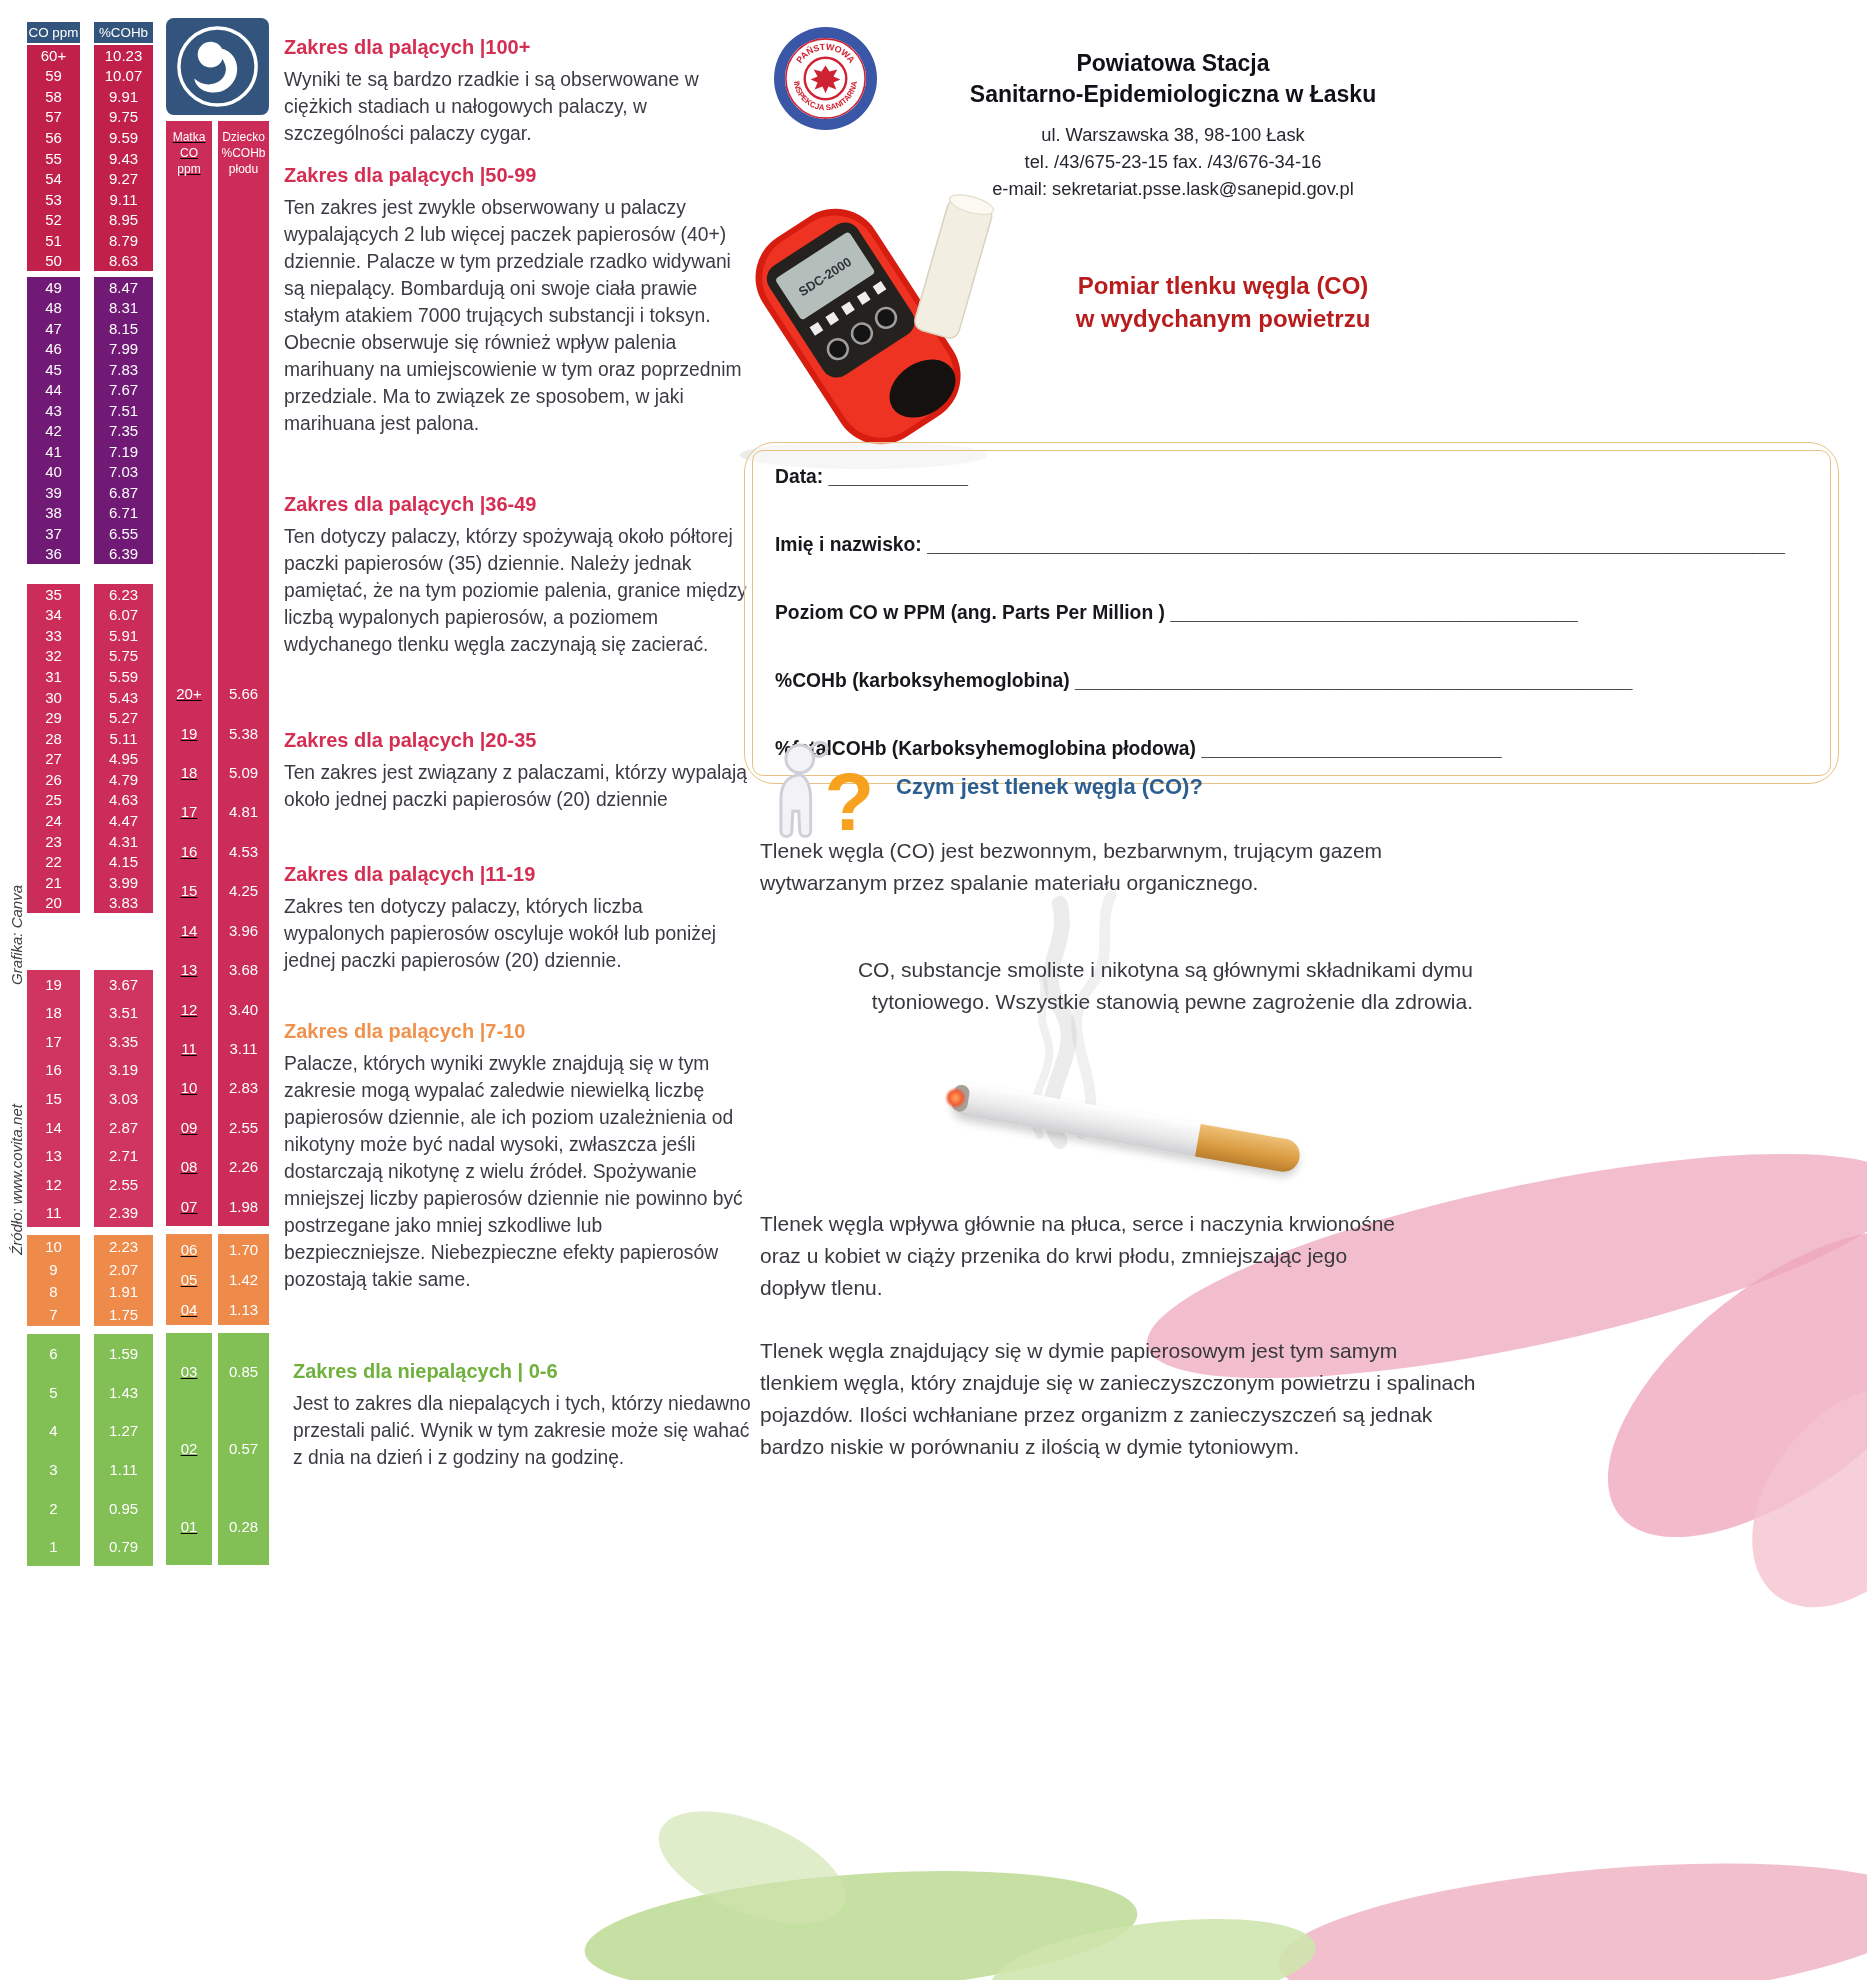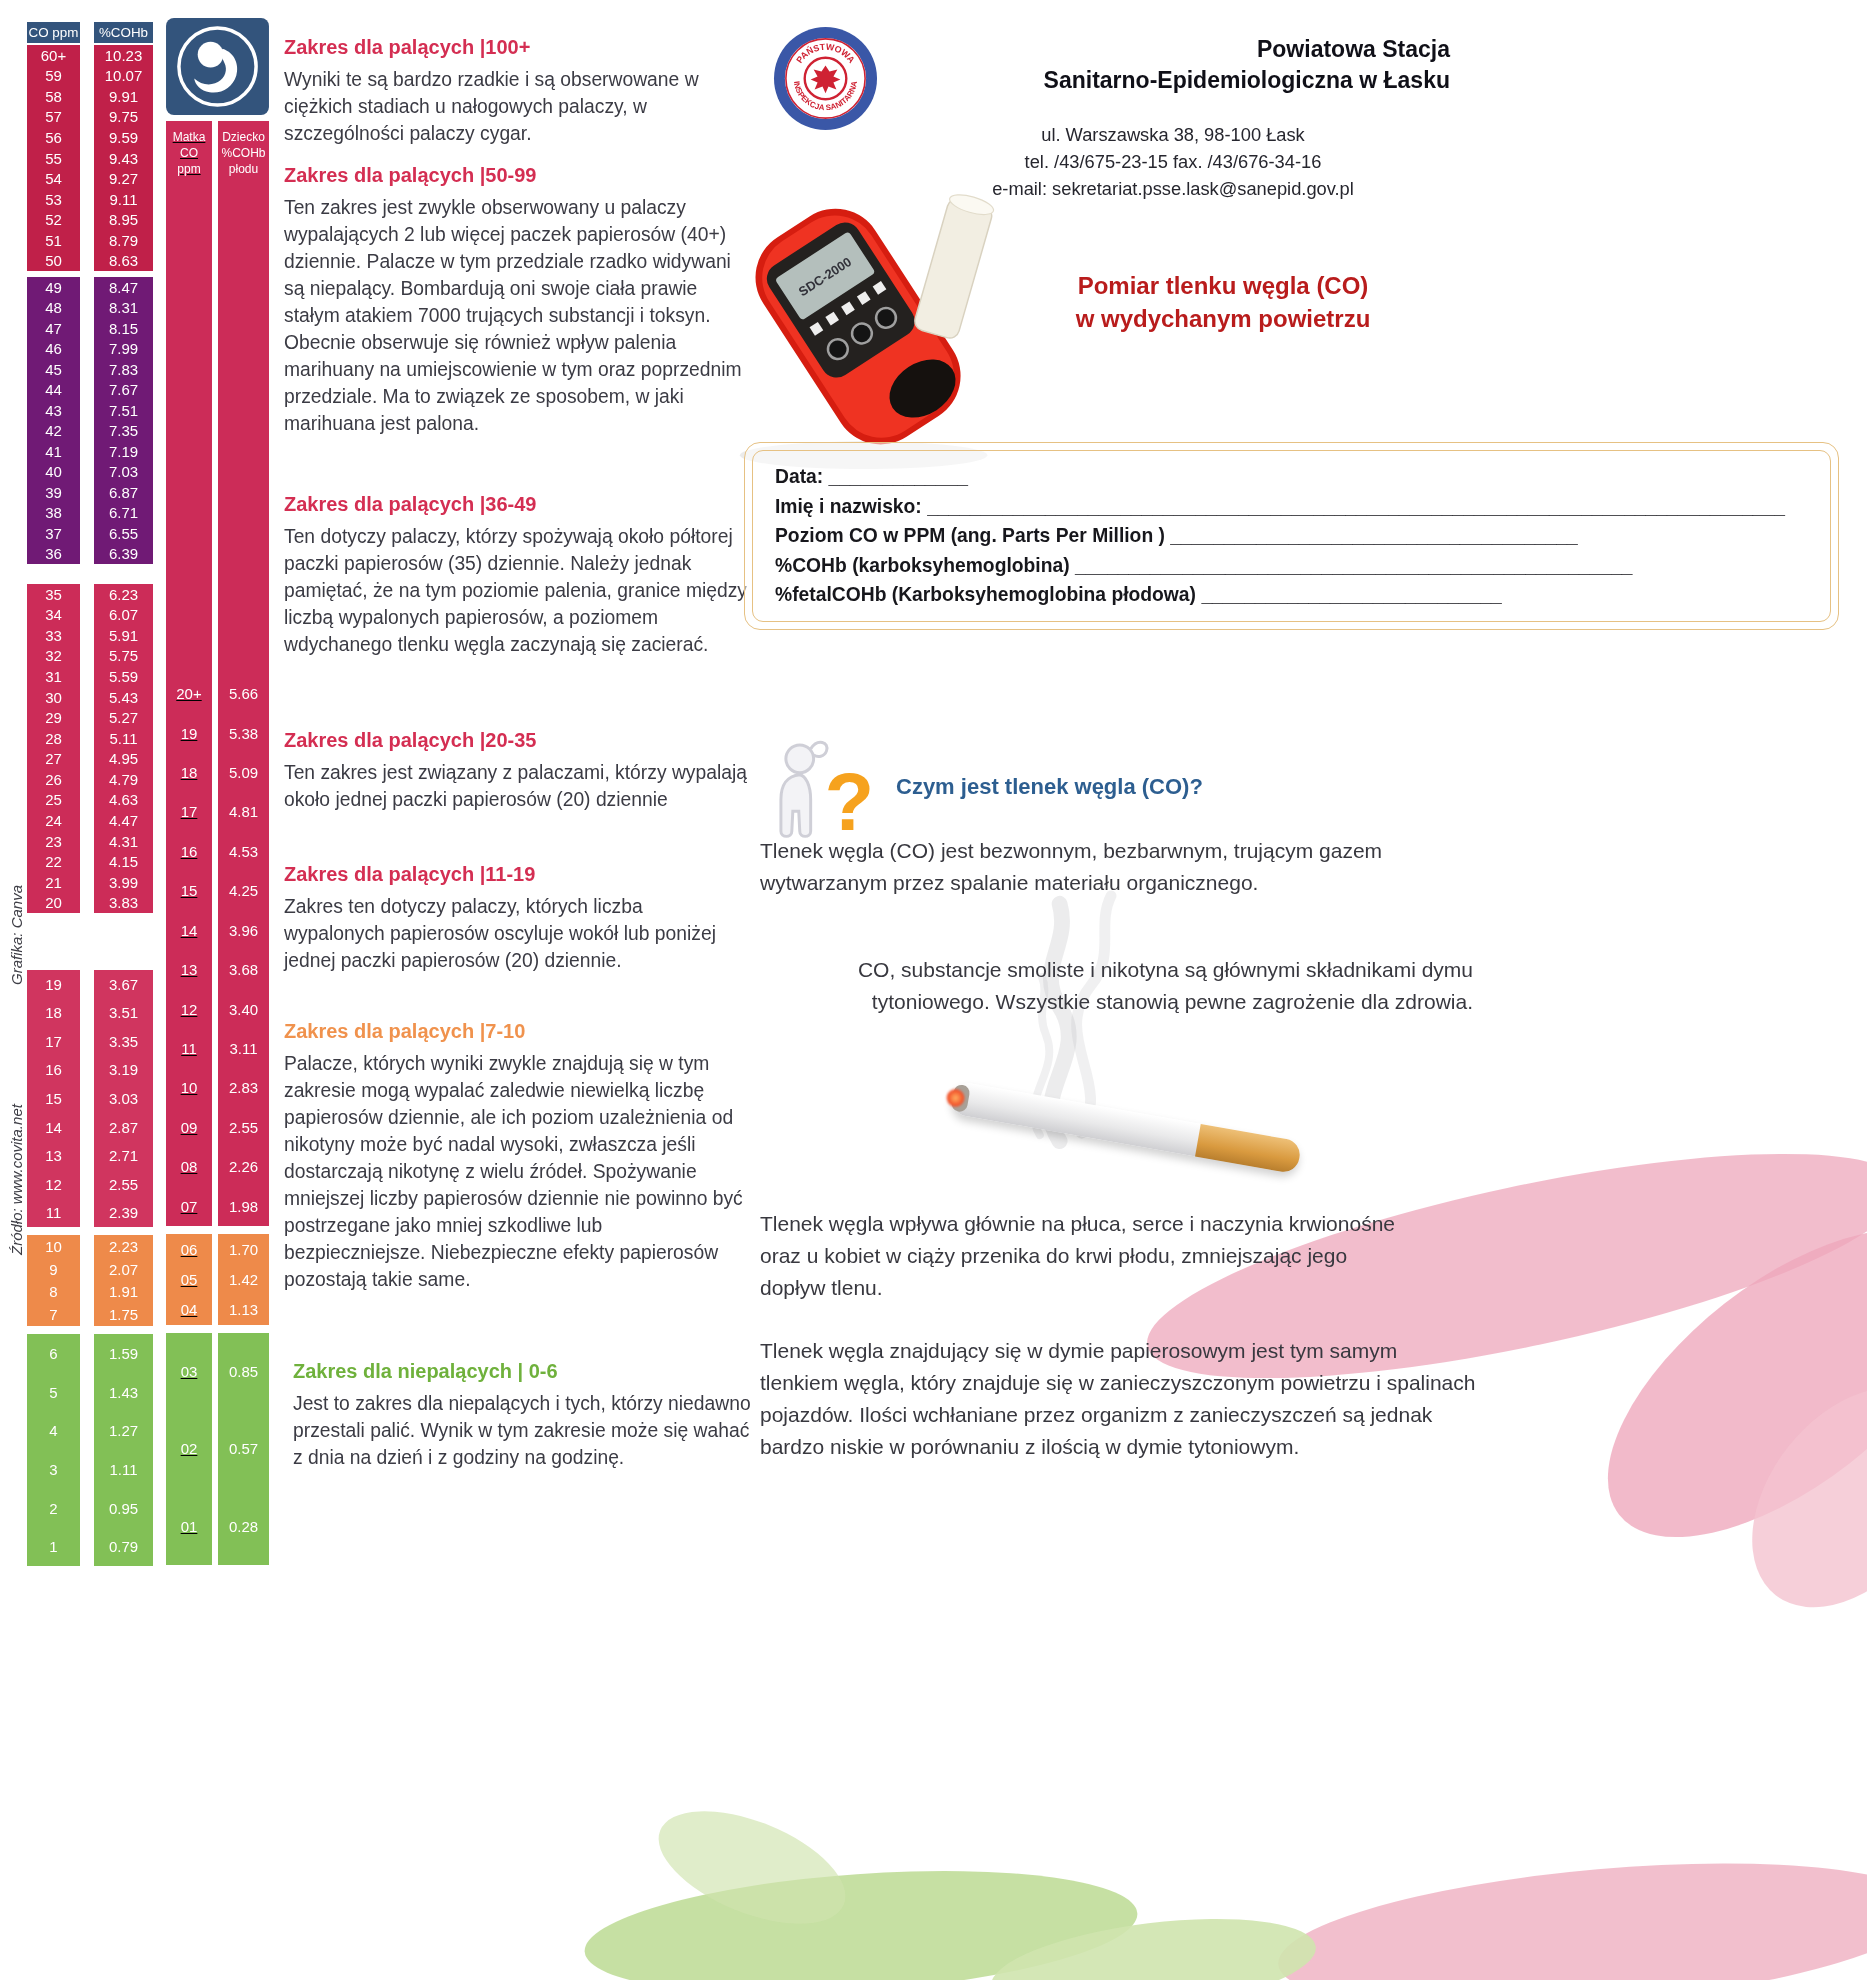--- a/index.html
+++ b/index.html
@@ -56,32 +56,32 @@
   .t-green  { color:#6fb13c; }
 
   
   .credit { position:absolute; transform:rotate(-90deg); transform-origin:0 0; white-space:nowrap;
     font-style:italic; font-size:15px; color:#3e3e46; z-index:2; }
   #credit-graphics { left:8px; top:985px; }
   #credit-source   { left:8px; top:1255px; }
 
   
   #logo { left:773px; top:26px; z-index:2; }
-  #org-header { left:896px; top:34px; width:554px; text-align:right; z-index:2; }
+  #org-header { left:896px; top:48px; width:554px; text-align:center; z-index:2; }
   #org-header .org-line { font-size:23px; font-weight:bold; color:#101018; line-height:31px; }
   #org-address { left:896px; top:121px; width:554px; text-align:center; font-size:18.3px;
     color:#26262e; line-height:27px; z-index:2; }
 
   #device { left:715px; top:180px; z-index:2; }
   #measure-title { left:1000px; top:269px; width:446px; text-align:center; z-index:2; }
   #measure-title .m-line { font-size:24px; font-weight:bold; color:#b91c1c; line-height:33px; }
 
   
-  #patient-form { left:744px; top:442px; width:1095px; height:188px;
-    border:1.6px solid #e6c183; border-radius:16px; z-index:2; background:rgba(255,255,255,.55); }
+  #patient-form { left:744px; top:442px; width:1095px; height:342px;
+    border:1.6px solid #e6c183; border-radius:30px; z-index:2; background:rgba(255,255,255,.55); }
   #patient-form .inner { position:absolute; left:7px; top:7px; right:7px; bottom:7px;
     border:1.2px solid #e6c183; border-radius:11px;
     display:flex; flex-direction:column; justify-content:space-between; padding:15px 22px; }
   .form-row { white-space:nowrap; overflow:hidden; font-size:19.3px; font-weight:bold; color:#17171c; }
   .form-line { font-weight:bold; letter-spacing:0; }
 
   
   #question-figure { left:767px; top:735px; z-index:2; }
   #question-title { left:896px; top:774px; font-size:22px; font-weight:bold; color:#2d5e90; z-index:2; }
   .para { position:absolute; font-size:21px; line-height:32px; color:#38383f; z-index:2; }

